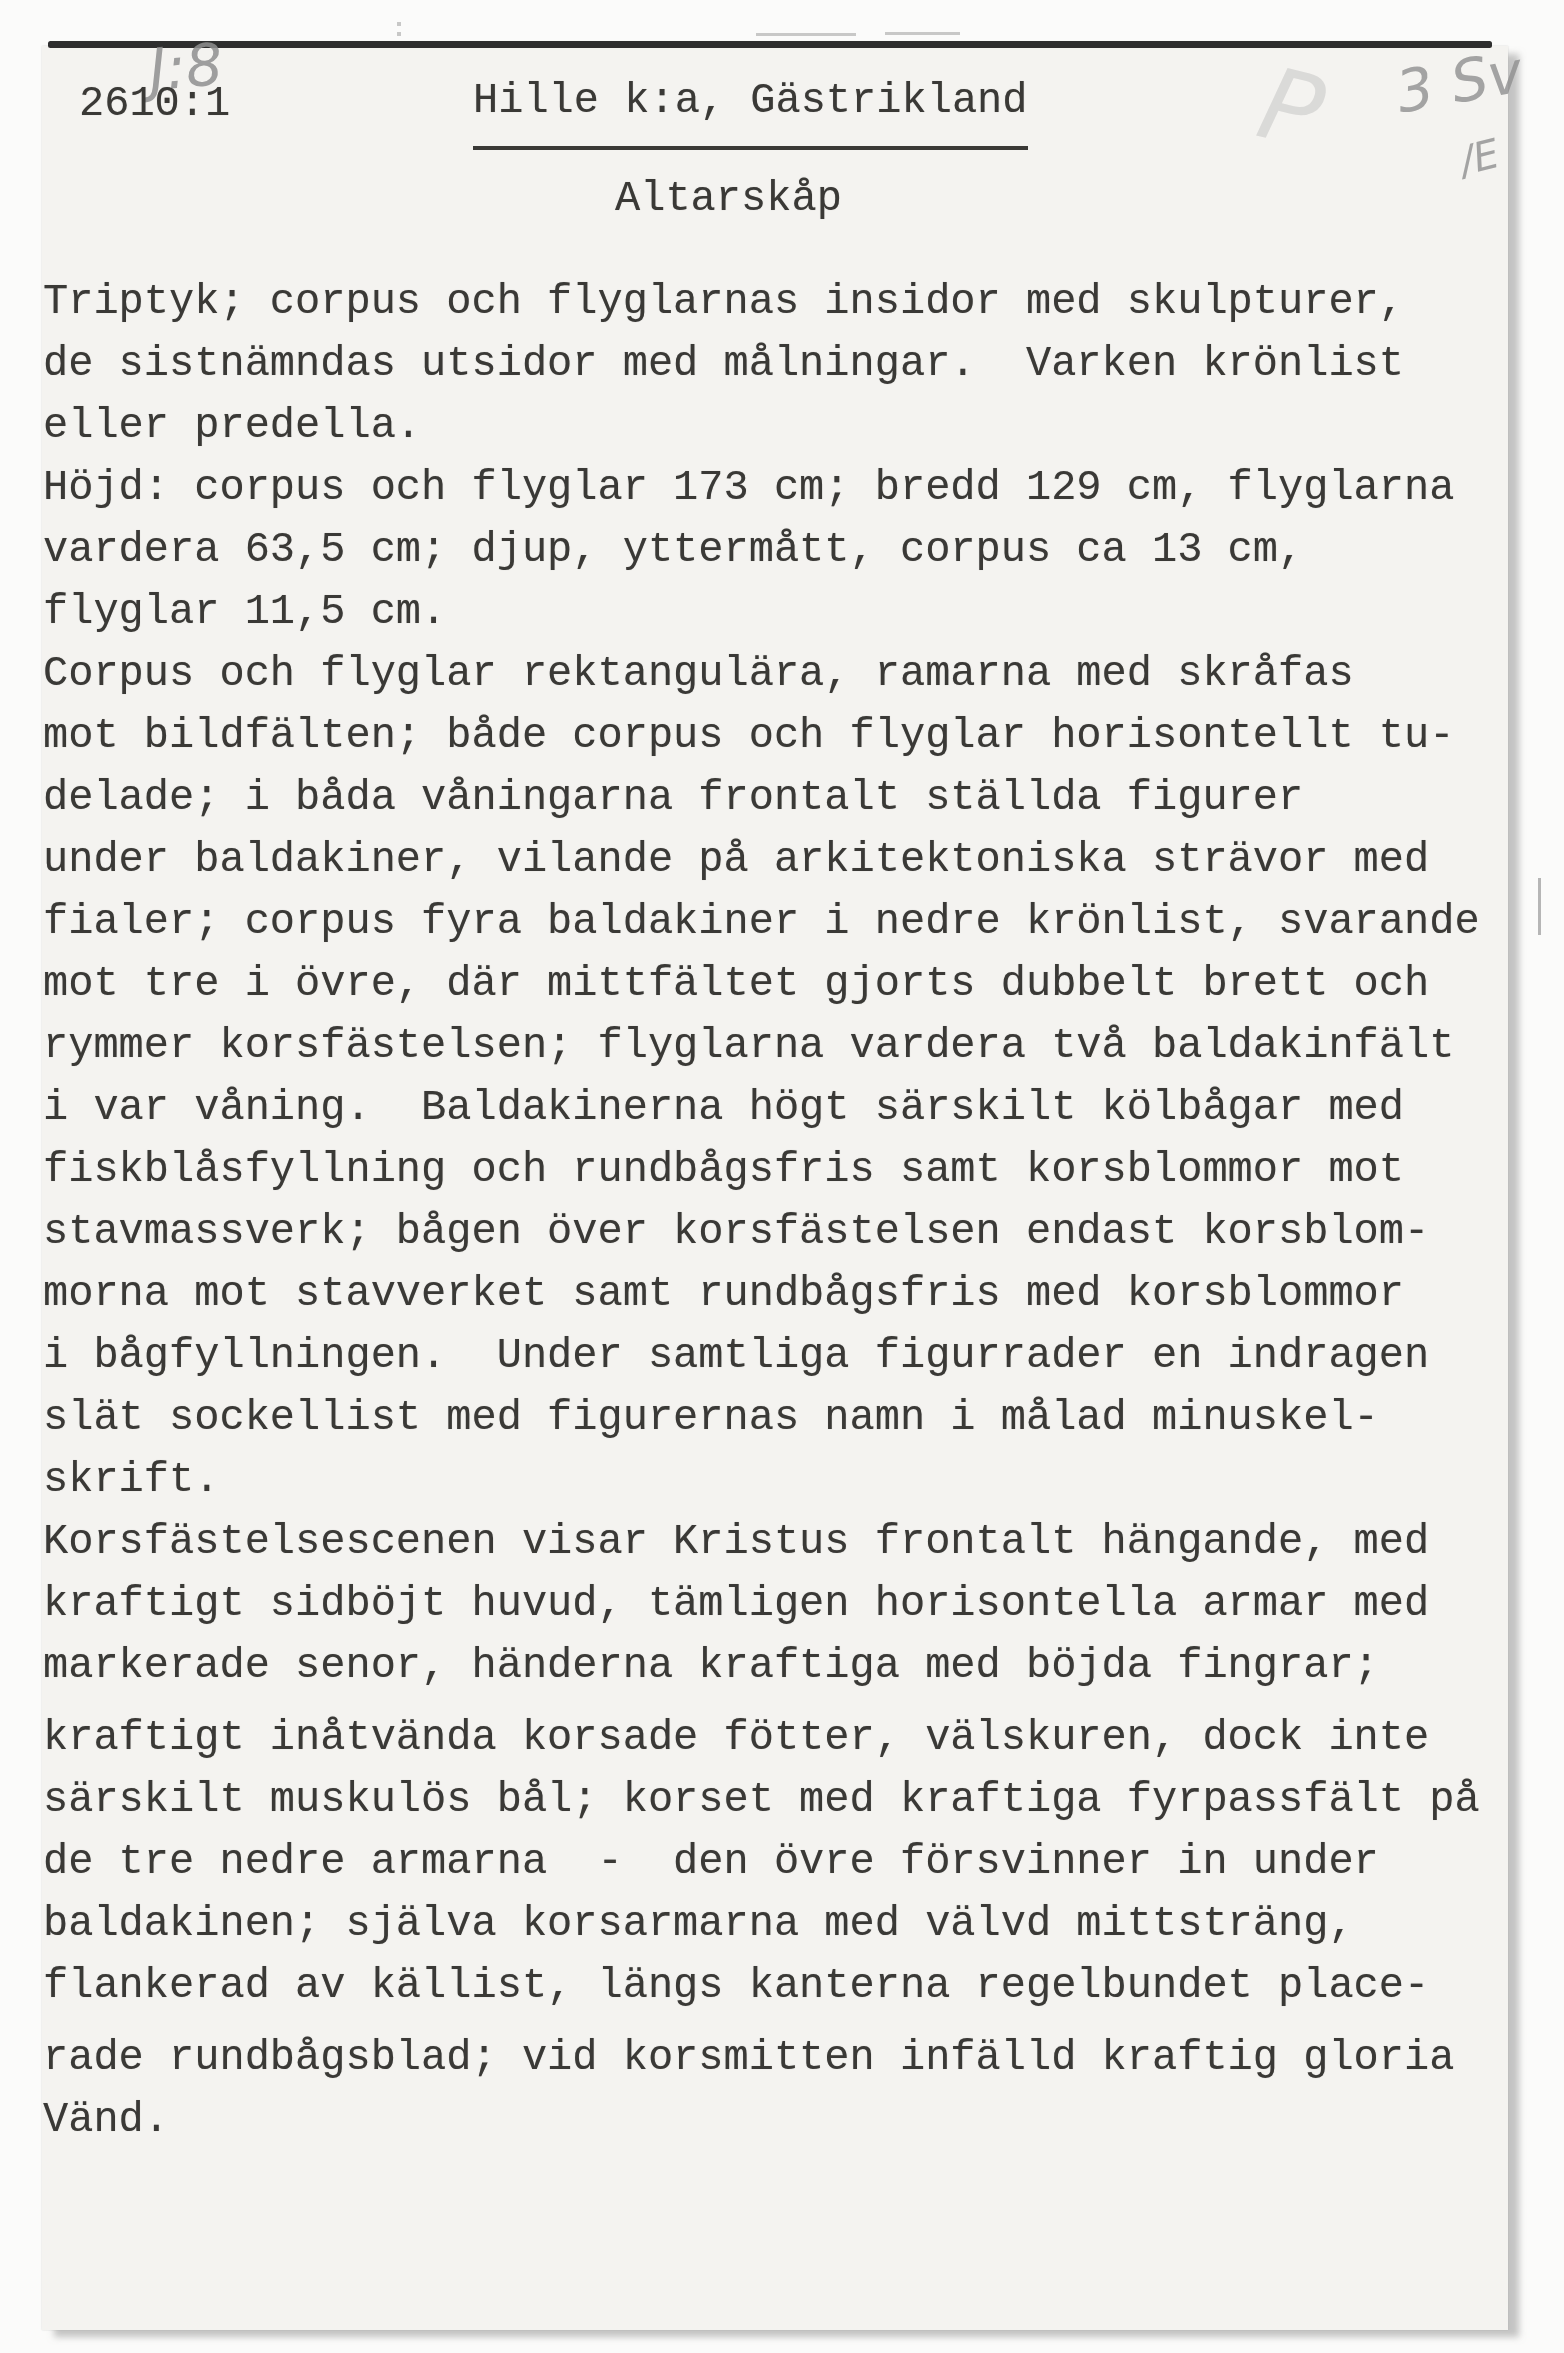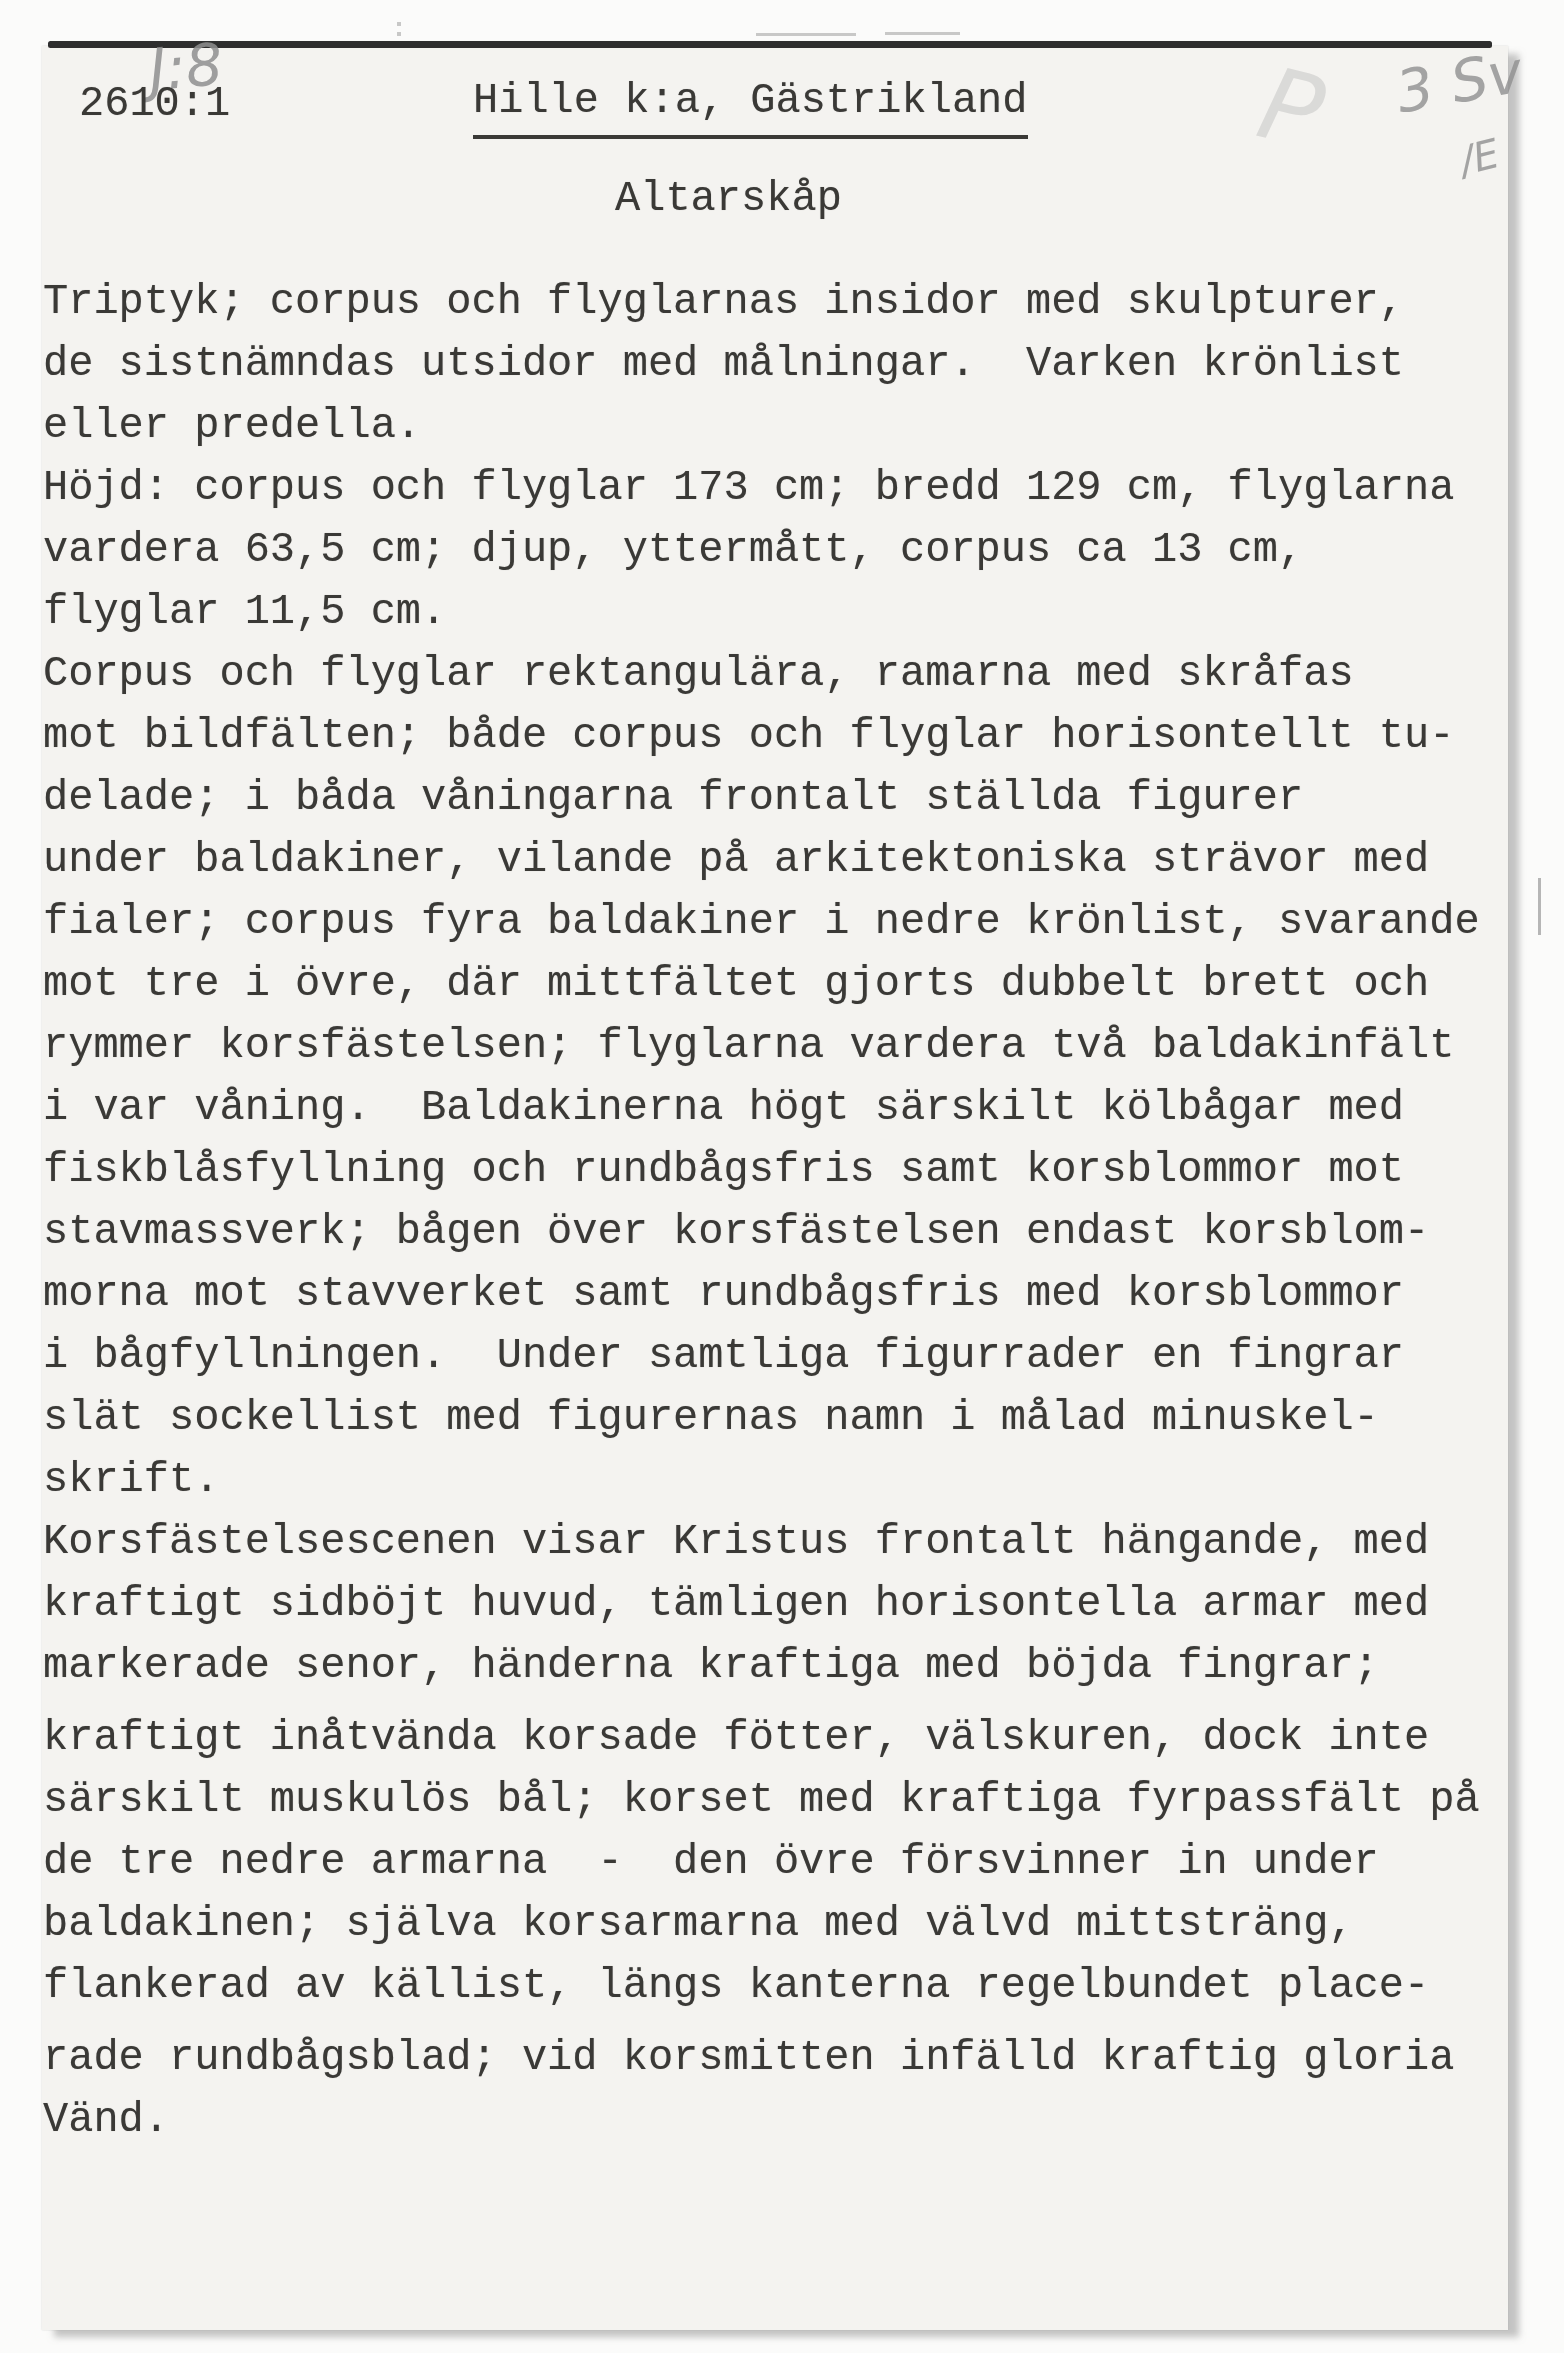--- a/index.html
+++ b/index.html
@@ -34,21 +34,21 @@
     color:#3a3936;
     font-size:42px;
     line-height:63px;
     white-space:pre;
     text-shadow:0 0 0.8px rgba(40,40,40,.35);
   }
   .catalog{left:79px;top:73px;}
   .title{
     left:473px;top:70px;
     border-bottom:4.2px solid #3a3936;
-    padding-bottom:2px;
+    padding-bottom:13px;
   }
   .subtitle{left:615px;top:168px;}
   .body-block{
     position:absolute;
     left:43px;top:271px;
     width:1419px;
   }
   .tl{
     color:#3a3936;
     font-size:42px;
@@ -110,21 +110,21 @@
     <div class="tl">mot bildfälten; både corpus och flyglar horisontellt tu-</div>
     <div class="tl">delade; i båda våningarna frontalt ställda figurer</div>
     <div class="tl">under baldakiner, vilande på arkitektoniska strävor med</div>
     <div class="tl">fialer; corpus fyra baldakiner i nedre krönlist, svarande</div>
     <div class="tl">mot tre i övre, där mittfältet gjorts dubbelt brett och</div>
     <div class="tl">rymmer korsfästelsen; flyglarna vardera två baldakinfält</div>
     <div class="tl">i var våning.  Baldakinerna högt särskilt kölbågar med</div>
     <div class="tl">fiskblåsfyllning och rundbågsfris samt korsblommor mot</div>
     <div class="tl">stavmassverk; bågen över korsfästelsen endast korsblom-</div>
     <div class="tl">morna mot stavverket samt rundbågsfris med korsblommor</div>
-    <div class="tl">i bågfyllningen.  Under samtliga figurrader en fingrar</div>
+    <div class="tl">i bågfyllningen.  Under samtliga figurrader en indragen</div>
     <div class="tl">slät sockellist med figurernas namn i målad minuskel-</div>
     <div class="tl">skrift.</div>
     <div class="tl">Korsfästelsescenen visar Kristus frontalt hängande, med</div>
     <div class="tl">kraftigt sidböjt huvud, tämligen horisontella armar med</div>
     <div class="tl">markerade senor, händerna kraftiga med böjda fingrar;</div>
     <div class="tl gap">kraftigt inåtvända korsade fötter, välskuren, dock inte</div>
     <div class="tl">särskilt muskulös bål; korset med kraftiga fyrpassfält på</div>
     <div class="tl">de tre nedre armarna  -  den övre försvinner in under</div>
     <div class="tl">baldakinen; själva korsarmarna med välvd mittsträng,</div>
     <div class="tl">flankerad av källist, längs kanterna regelbundet place-</div>

